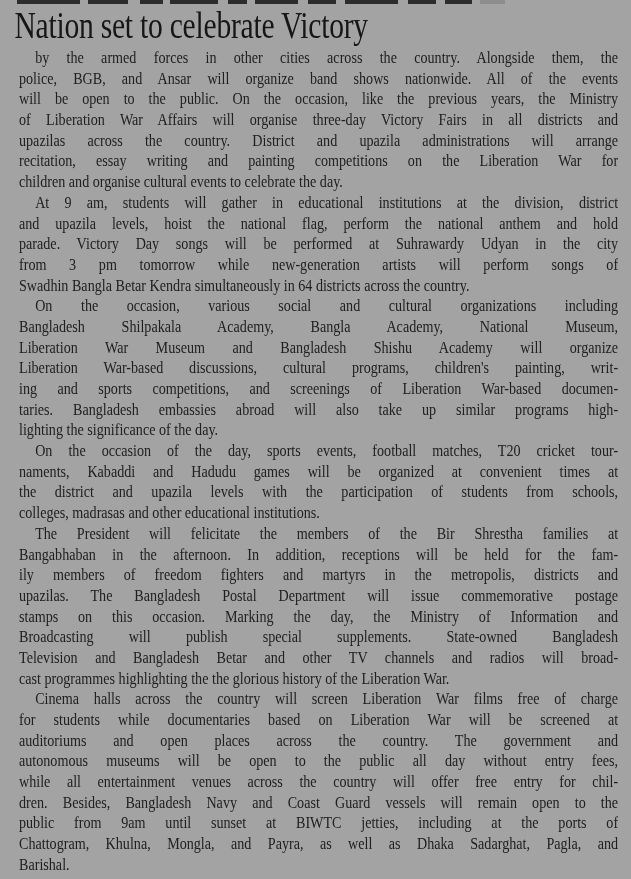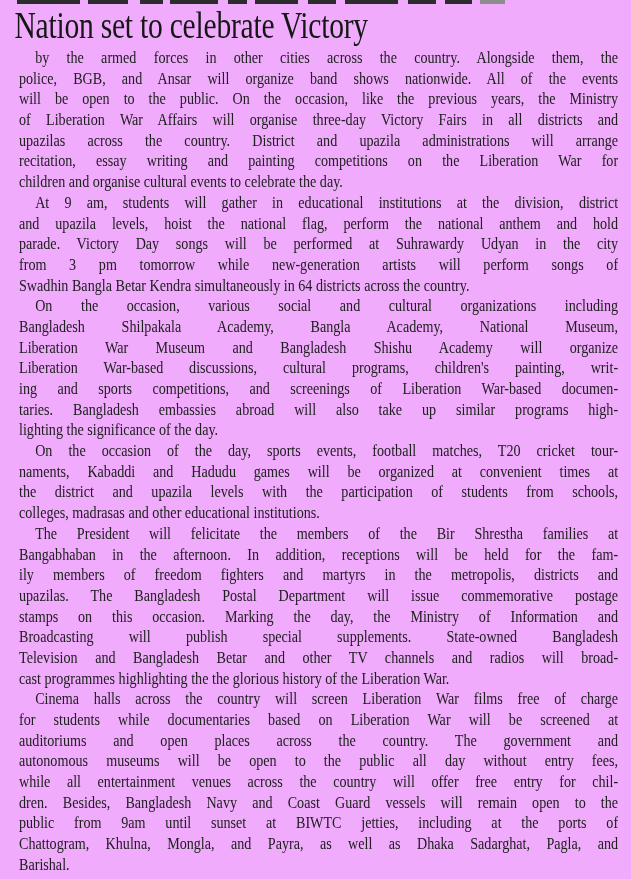--- a/index.html
+++ b/index.html
@@ -1,21 +1,21 @@
 <!DOCTYPE html>
 <html><head>
 <meta charset="utf-8">
 <title>Newspaper Article</title>
 <style>
   html, body { margin: 0; padding: 0; background: #ffffff; }
   .page {
     position: relative;
     width: 631px;
     height: 879px;
-    background: #f0abfc;
+    background: #a3a3a3;
     overflow: hidden;
     font-family: "Liberation Serif", "DejaVu Serif", serif;
   }
   
   .crop-fragments {
     position: absolute;
     top: 0; left: 17px;
     width: 500px; height: 4px;
     background: linear-gradient(90deg,
       #2c2c2c 0 63px,  transparent 63px 71px,

